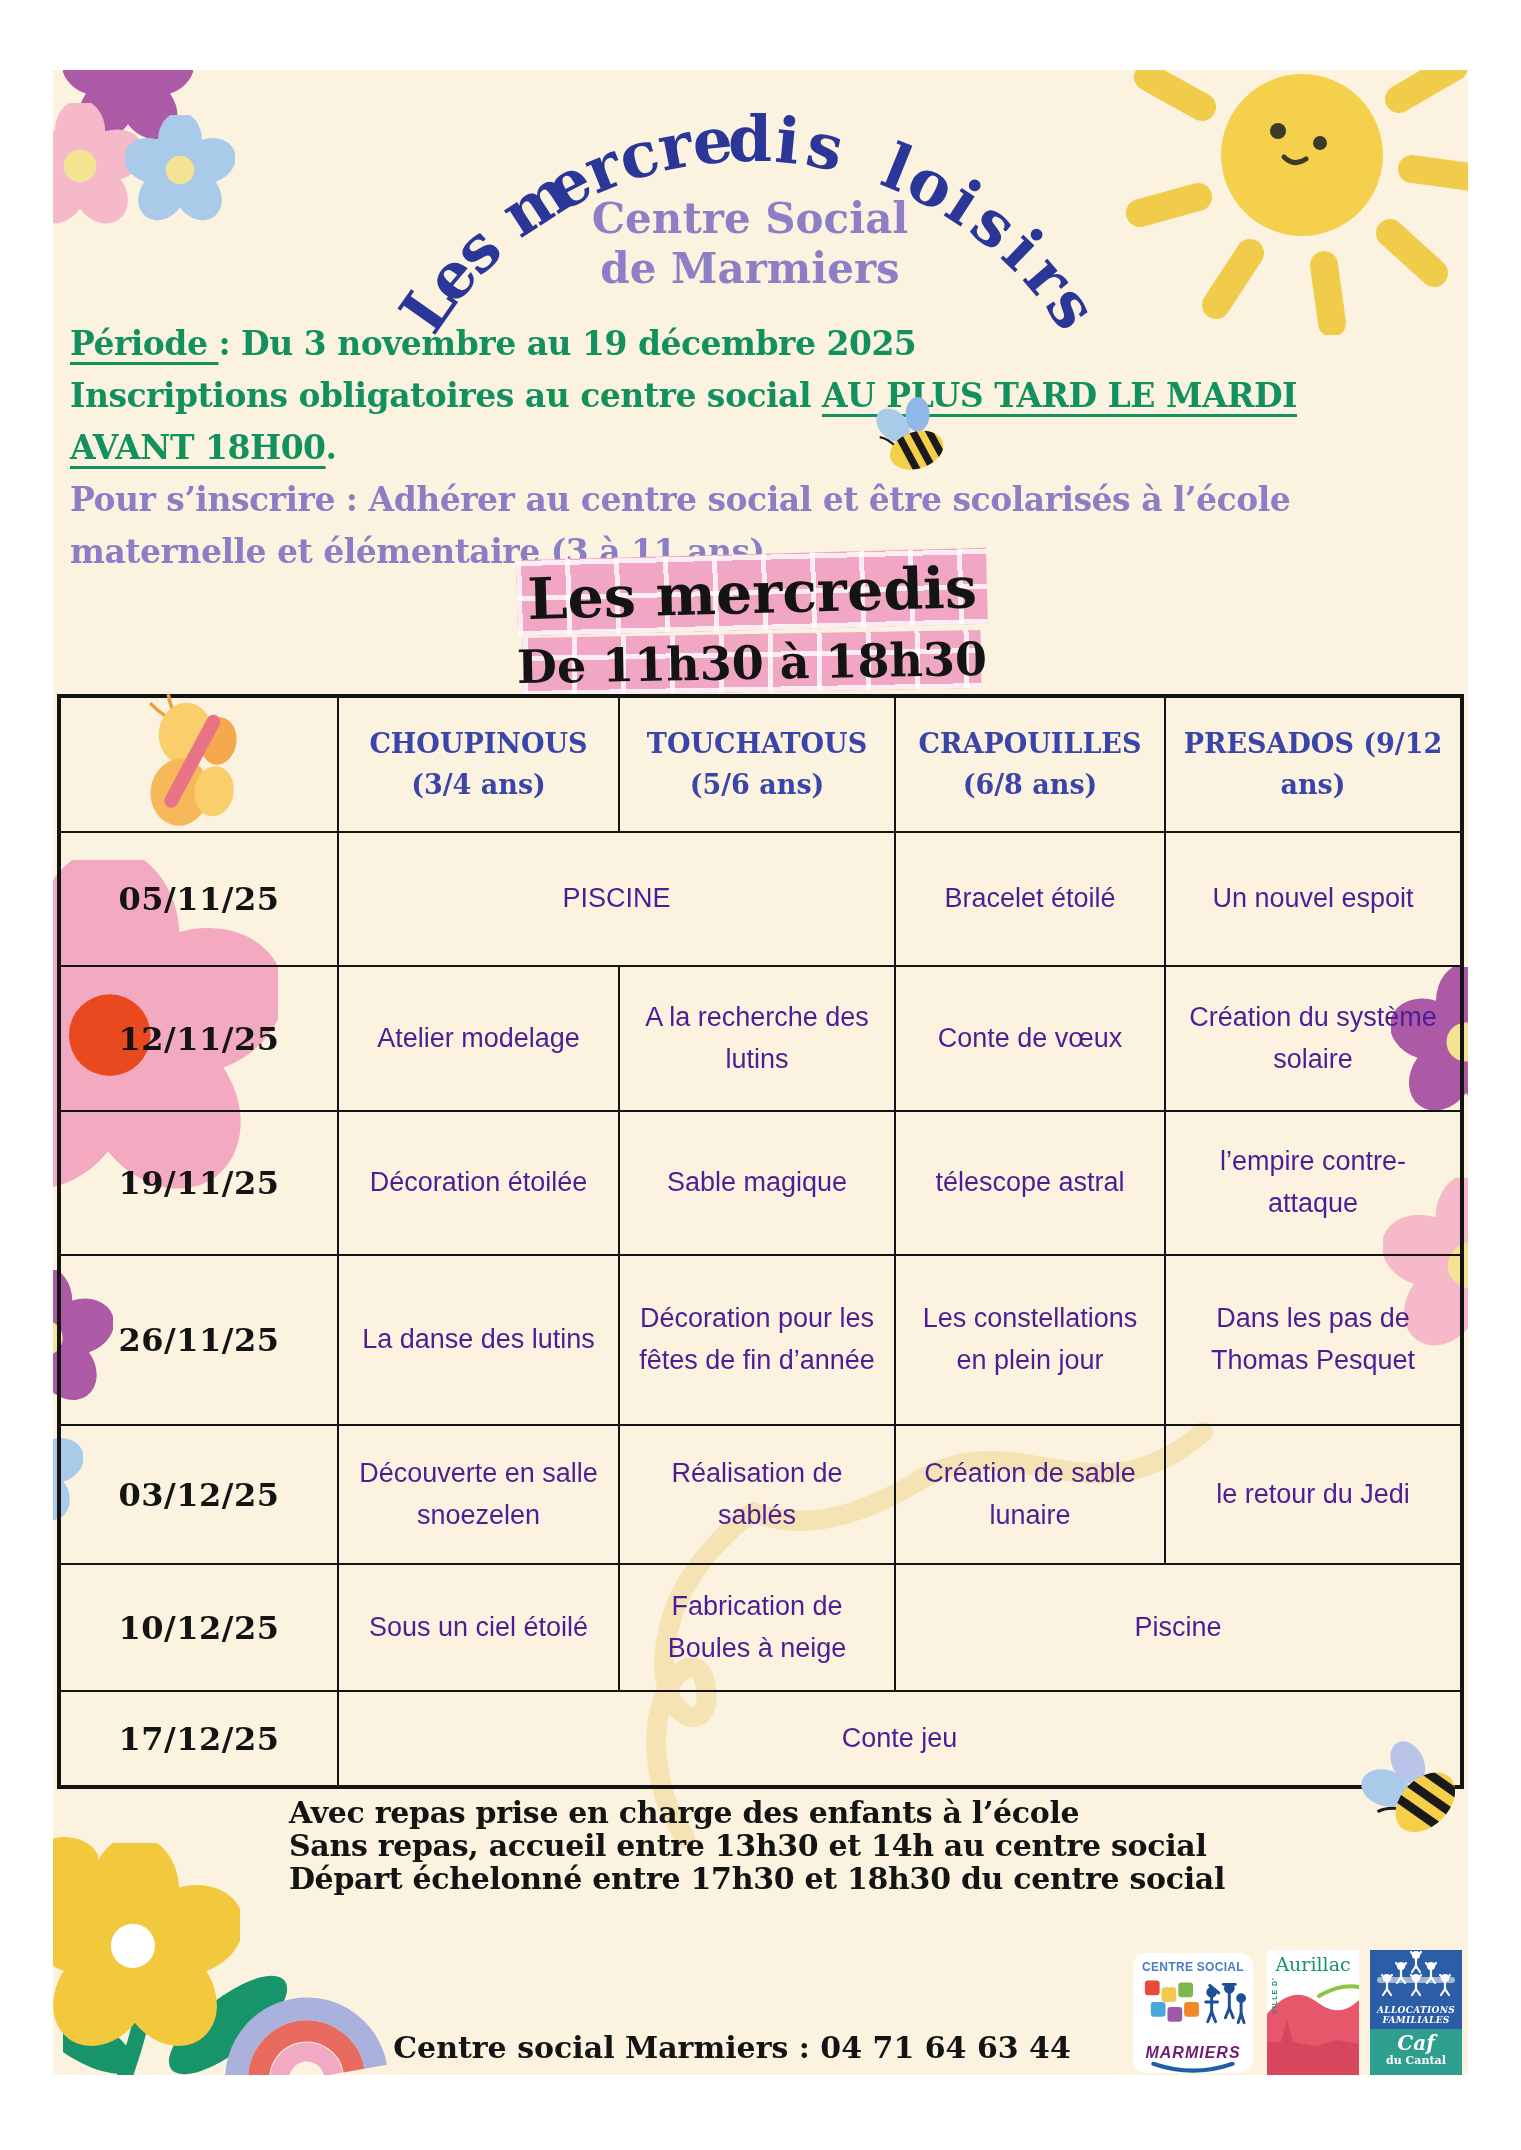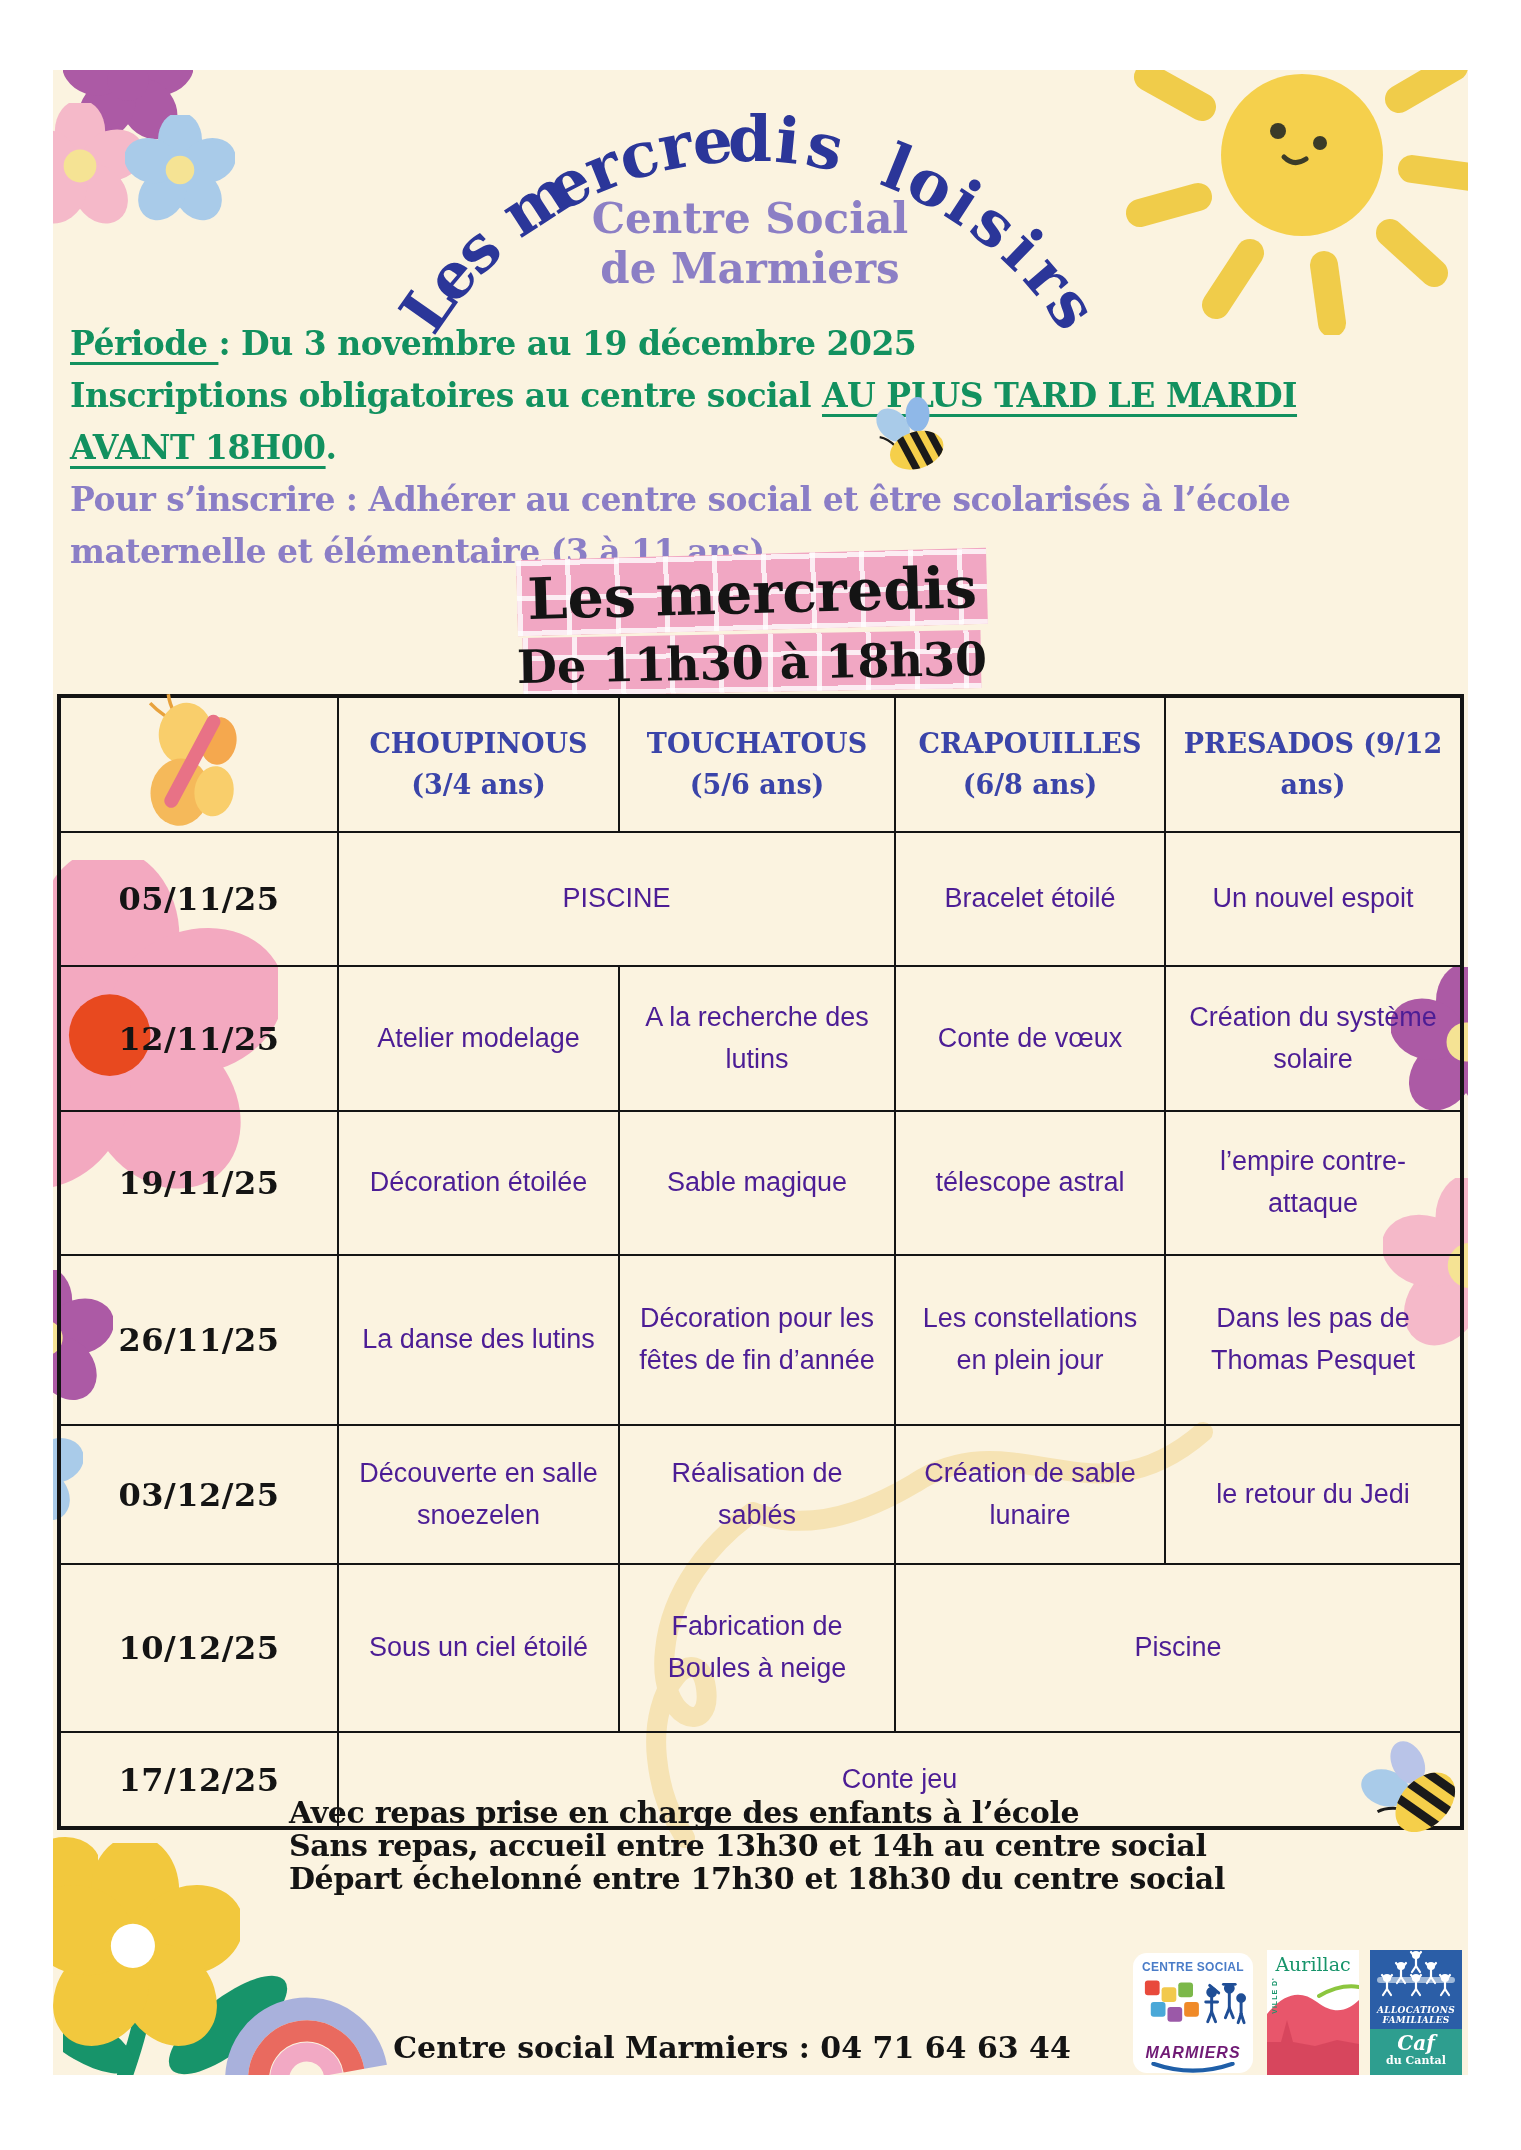--- a/index.html
+++ b/index.html
@@ -42,21 +42,21 @@
   table.schedule { position:absolute; left:4px; top:624px; width:1403px; z-index:2;
     border-collapse:collapse; table-layout:fixed; border:4px solid #141414; }
   .schedule th, .schedule td { border:2.5px solid #141414; text-align:center;
     vertical-align:middle; background:transparent; padding:0 16px; }
   .schedule thead tr { height:136px; }
   .schedule tbody tr:nth-child(1){ height:134px; }
   .schedule tbody tr:nth-child(2){ height:145px; }
   .schedule tbody tr:nth-child(3){ height:144px; }
   .schedule tbody tr:nth-child(4){ height:170px; }
   .schedule tbody tr:nth-child(5){ height:139px; }
-  .schedule tbody tr:nth-child(6){ height:168px; }
+  .schedule tbody tr:nth-child(6){ height:127px; }
   .schedule tbody tr:nth-child(7){ height:96px; }
   .schedule th { font:600 27px "DejaVu Serif", serif; color:#3A44A9; line-height:1.5; }
   .schedule td.date-cell { font:700 32px "DejaVu Serif", serif; color:#141414; letter-spacing:0.5px; }
   .schedule td.activity-cell { font:400 27px "Liberation Sans", sans-serif; color:#4c1d95; line-height:1.55; }
 
   
   .footer-note { position:absolute; left:704px; top:1726px; transform:translateX(-50%); z-index:2;
     font:700 30px "DejaVu Serif", serif; color:#141414; line-height:33px;
     letter-spacing:-0.3px; white-space:nowrap; }
   .contact-line { position:absolute; left:679px; top:1960px; transform:translateX(-50%); z-index:3;

